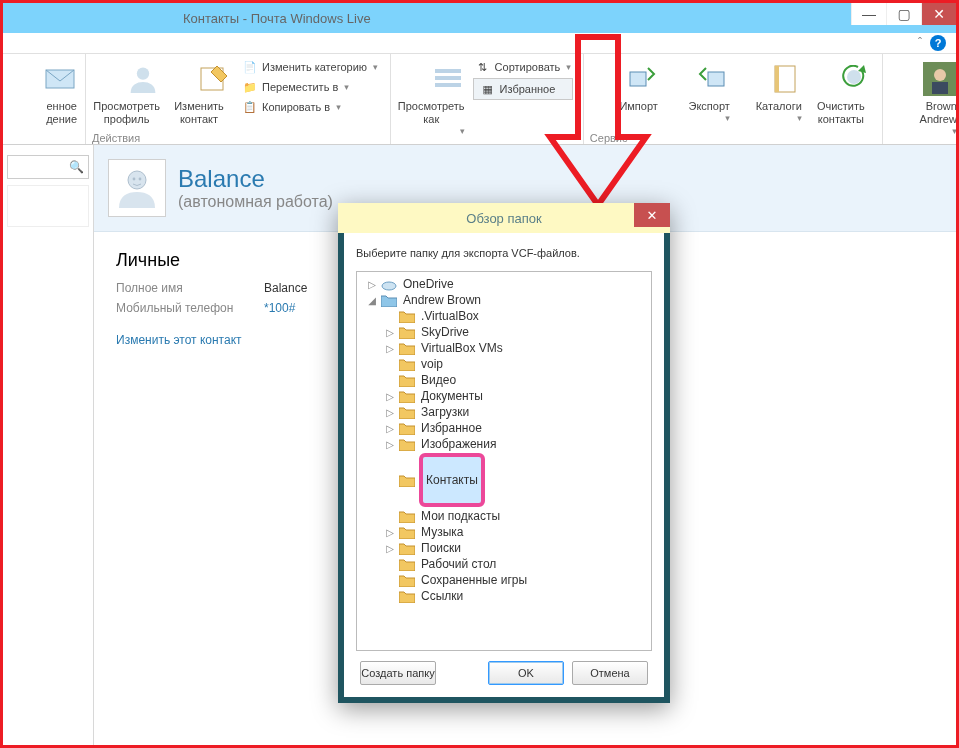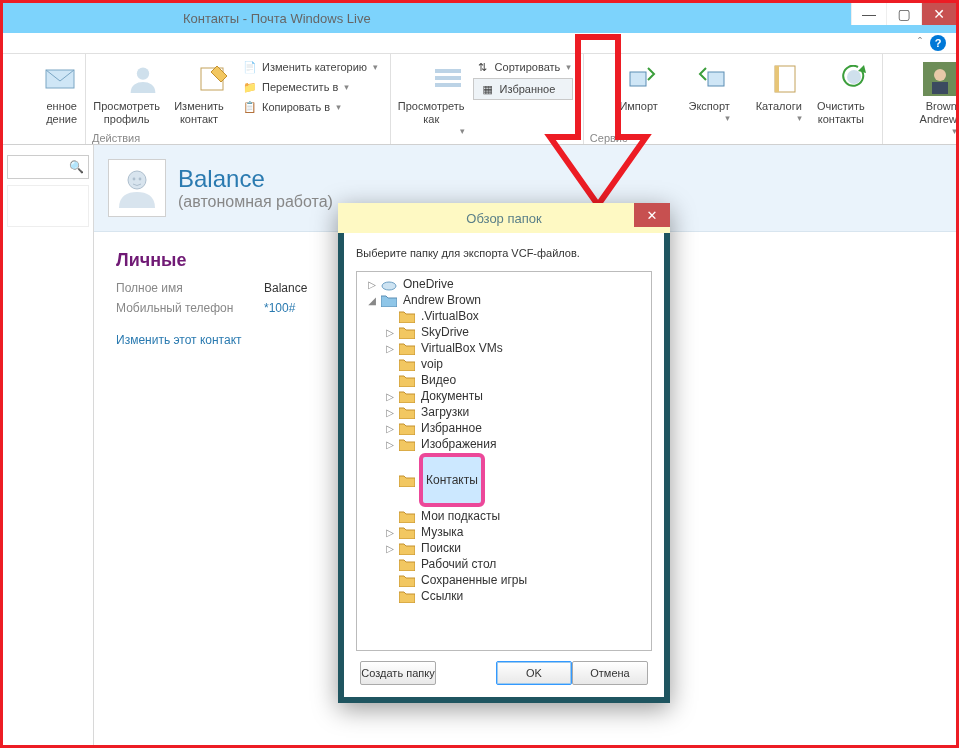--- a/index.html
+++ b/index.html
@@ -26,42 +26,42 @@
 .leftcol{width:90px;border-right:1px solid #d8d8d8;background:#fff;padding-top:6px}
 .search{margin:4px;height:22px;border:1px solid #ccc;display:flex;align-items:center;justify-content:flex-end;padding-right:4px;color:#888}
 .leftcol .blank{margin:6px 4px;height:40px;border:1px solid #eee;background:#fff}
 .main{flex:1;background:#fff;position:relative}
 .header-band{background:#eaf3fb;padding:14px 14px 14px 14px;display:flex;align-items:center;gap:12px;border-bottom:1px solid #d8e5ef}
 .avatar-big{width:56px;height:56px;background:#fff;border:1px solid #d0d0d0;display:flex;align-items:center;justify-content:center}
 .person-svg{width:44px;height:44px}
 .hdr-name{font-size:24px;color:#2a7ab0;font-weight:400}
 .hdr-sub{font-size:16px;color:#888}
 .details{padding:18px 22px}
-.details h3{margin:0 0 10px 0;font-weight:700;font-size:18px;color:#701a75}
+.details h3{margin:0 0 10px 0;font-weight:400;font-size:18px;color:#000000}
 .row{display:flex;gap:8px;font-size:12px;margin-bottom:6px}
 .row .lbl{width:140px;color:#888}
 .row .val{color:#333}
 .row .val.link{color:#2a7ab0}
 .edit-link{margin-top:18px;color:#2a7ab0;font-size:12px}
 .arrow{position:absolute;left:540px;top:30px;z-index:5;pointer-events:none}
 
 
 .dialog{position:absolute;left:335px;top:200px;width:320px;background:#fff;border:6px solid #1f5560;z-index:10;box-shadow:0 6px 24px rgba(0,0,0,.4)}
 .dlg-title{height:30px;background:#fef9c3;margin:-6px -6px 0 -6px;display:flex;align-items:center;justify-content:center;position:relative;color:#5a7f88;font-size:13px}
 .dlg-title .x{position:absolute;right:0;top:0;width:36px;height:24px;background:#c75050;color:#fff;display:flex;align-items:center;justify-content:center;font-size:13px}
 .dlg-body{padding:14px 12px 10px 12px}
 .dlg-msg{font-size:11px;margin-bottom:12px;color:#333}
 .tree{border:1px solid #bbb;height:370px;overflow-y:scroll;padding:4px 2px;font-size:12px}
 .node{display:flex;align-items:center;gap:4px;padding:1px 0;white-space:nowrap}
 .node .tw{width:10px;text-align:center;color:#888;font-size:10px}
 .node .fic{width:16px;height:14px;display:flex;align-items:center;justify-content:center}
 .node.sel .lbl2{background:#cce8ff;border:4px solid #ec4899;padding:16px 3px;border-radius:6px}
 .lbl2{padding:0 2px}
 .ind1{padding-left:8px}.ind2{padding-left:26px}
-.dlg-buttons{display:flex;justify-content:flex-start;padding:10px 4px 2px 4px}
+.dlg-buttons{display:flex;gap:8px;justify-content:flex-start;padding:10px 4px 2px 4px}
 .dlg-buttons .spacer{flex:1}
 .btn{min-width:74px;height:22px;border:1px solid #aaa;background:linear-gradient(#fff,#e8e8e8);font-size:11px;display:flex;align-items:center;justify-content:center;border-radius:2px}
 .btn.default{border-color:#3399ff;box-shadow:0 0 0 1px #9ecaed inset}
 
 
 .folder{width:16px;height:13px}
 </style>
 </head>
 <body>
 

